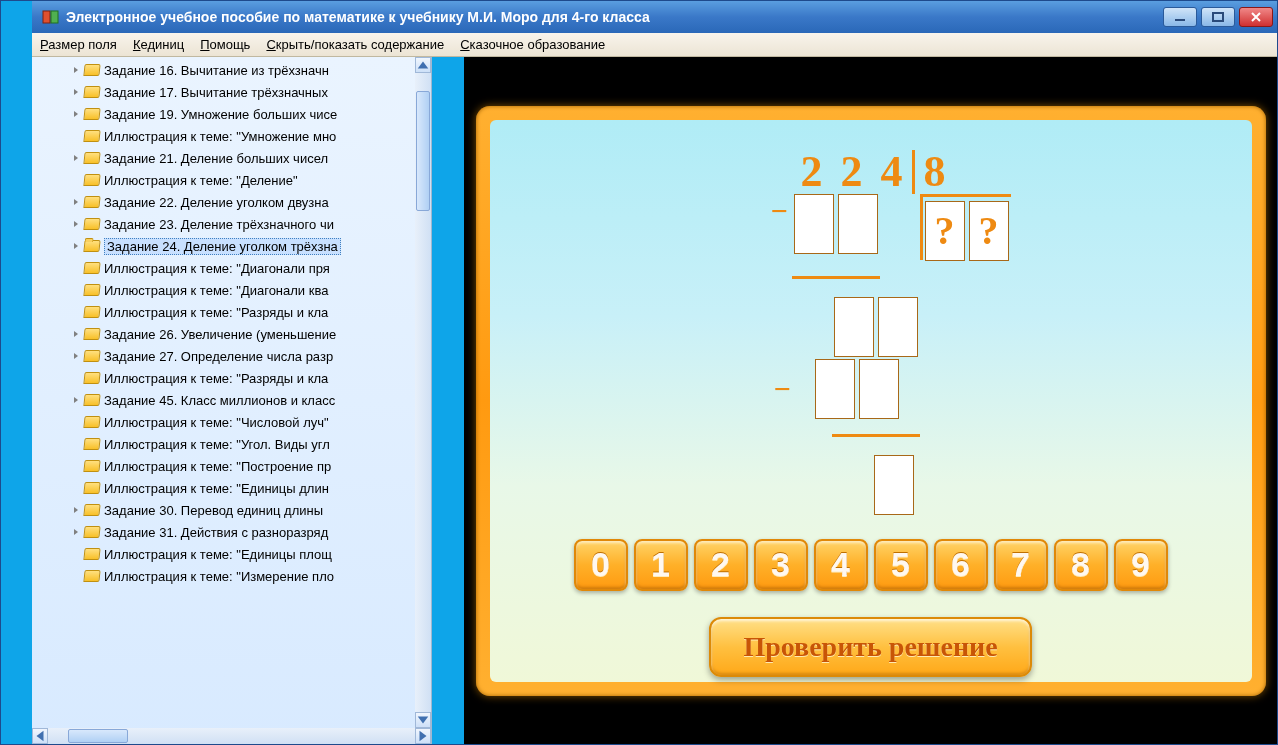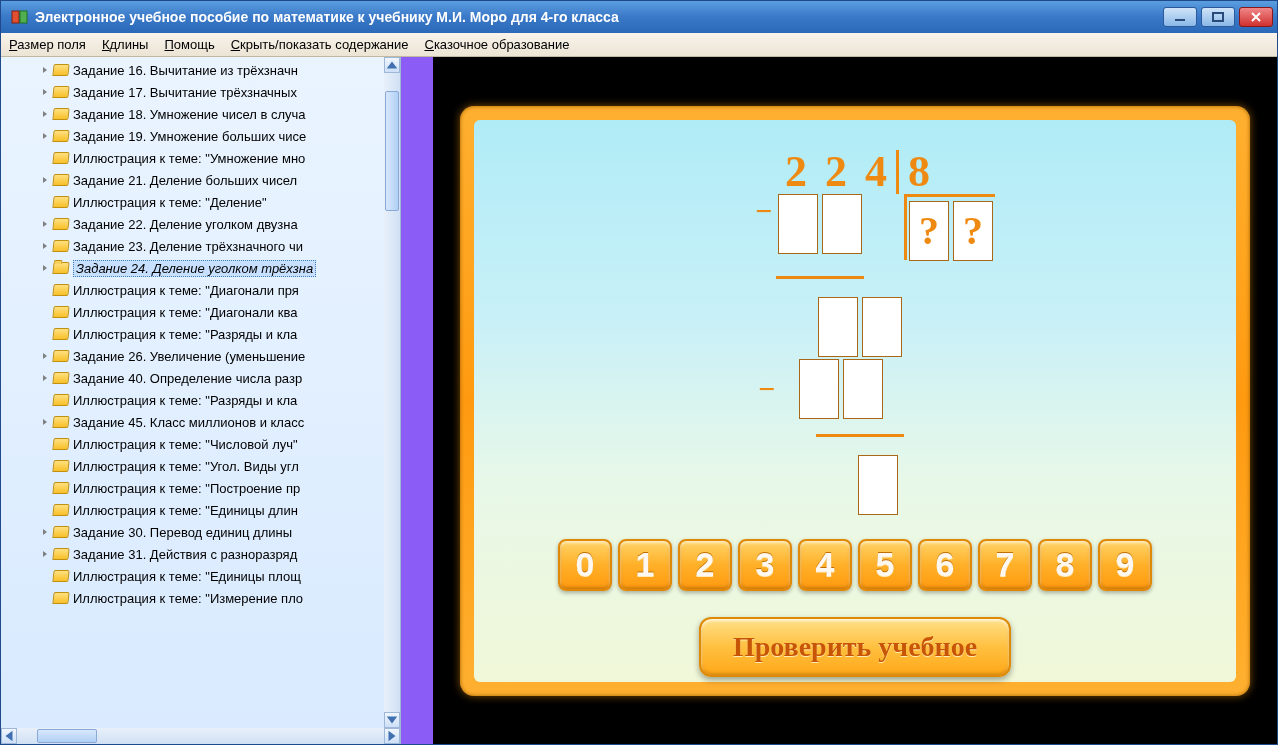--- a/index.html
+++ b/index.html
@@ -1,18 +1,18 @@
 <!DOCTYPE html>
 <html><head>
 <meta charset="utf-8">
 <style>
   * { box-sizing: border-box; }
   body { margin: 0; font-family: Tahoma, Arial, sans-serif; font-size: 13px; overflow: hidden; }
   
-  .window { width: 1278px; height: 745px; display: flex; flex-direction: column; background: #8b5cf6; border: 1px solid #1e4a8c; }
+  .window { width: 1278px; height: 745px; display: flex; flex-direction: column; background: #0ea5e9; border: 1px solid #1e4a8c; padding-left: 31px; }
   
   
   .titlebar { height: 32px; background: linear-gradient(to bottom, #5a9ee0, #3a78c8 50%, #2a68b8); display: flex; align-items: center; padding: 0 4px; color: #fff; }
   .titlebar-icon { width: 18px; height: 18px; margin: 0 6px; }
   .titlebar-title { flex: 1; font-size: 14px; font-weight: bold; }
   .winbtns { display: flex; gap: 4px; }
   .winbtn { width: 34px; height: 20px; border-radius: 3px; display: flex; align-items: center; justify-content: center; }
   .winbtn.min, .winbtn.max { background: linear-gradient(to bottom, #d0e4f8, #8ab8e8); border: 1px solid #2a5a9a; }
   .winbtn.close { background: linear-gradient(to bottom, #f08888, #d03030); border: 1px solid #8a1818; }
   .winbtn svg { width: 12px; height: 10px; }
@@ -23,21 +23,21 @@
   .menubar-item .ul { text-decoration: underline; }
   
   
   .body { flex: 1; display: flex; overflow: hidden; gap: 32px; }
   
   
   .sidebar { width: 400px; background: linear-gradient(to bottom, #eaf4ff, #d8eaff); display: flex; flex-direction: column; border-right: 1px solid #a0b8d0; overflow: hidden; }
   .tree { flex: 1; overflow: hidden; position: relative; }
   .tree-inner { padding: 2px 0 2px 30px; }
   .tree-item { display: flex; align-items: center; height: 22px; padding-left: 8px; white-space: nowrap; overflow: hidden; cursor: pointer; }
-  .tree-item.selected .tree-label { background: #c8e0ff; border: 1px dotted #4080c0; padding: 0 2px; font-style: italic; }
+  .tree-item.selected .tree-label { background: #c8e0ff; border: 1px dotted #4080c0; padding: 0 2px; }
   .tree-label { color: #000; font-size: 13px; }
   .tree-arrow { width: 12px; height: 12px; margin-right: 2px; display: inline-flex; align-items: center; justify-content: center; }
   .tree-arrow svg { width: 8px; height: 8px; }
   .tree-icon { width: 16px; height: 12px; margin-right: 4px; background: linear-gradient(to bottom, #ffe080, #f8c028); border: 1px solid #c09010; border-radius: 2px 2px 2px 0; transform: skewX(-6deg); position: relative; }
   .tree-icon.open::before { content: ""; position: absolute; top: -3px; left: -1px; width: 7px; height: 3px; background: #f8d060; border: 1px solid #c09010; border-bottom: none; border-radius: 2px 2px 0 0; }
   .tree-vscroll { position: absolute; right: 0; top: 0; bottom: 0; width: 16px; background: linear-gradient(to right, #e8f0fa, #d0e0f4); display: flex; flex-direction: column; }
   .tree-vscroll .arrowbtn { height: 16px; background: linear-gradient(to bottom, #f0f6fe, #cde0f8); border: 1px solid #a0b8d8; display:flex; align-items:center; justify-content:center; }
   .tree-vscroll .track { flex: 1; position: relative; }
   .tree-vscroll .thumb { position: absolute; left: 1px; right: 1px; top: 18px; height: 120px; background: linear-gradient(to right, #d8e8fc, #b0d0f4); border: 1px solid #88a8d8; border-radius: 2px; }
   .tree-hscroll { height: 16px; background: linear-gradient(to bottom, #e8f0fa, #d0e0f4); display: flex; }
@@ -106,21 +106,21 @@
       <div class="winbtn close">
           <svg viewBox="0 0 12 10">
             <path d="M2 1 L10 9 M10 1 L2 9" stroke="#fff" stroke-width="2"></path>
           </svg>
         </div>
     </div>
   </div>
 
   <div class="menubar">
     <span class="menubar-item"><span class="ul">Р</span><span>азмер поля</span></span>
-    <span class="menubar-item"><span class="ul">К</span><span>длины</span></span>
+    <span class="menubar-item"><span class="ul">К</span><span>единиц</span></span>
     <span class="menubar-item"><span class="ul">П</span><span>омощь</span></span>
     <span class="menubar-item"><span class="ul">С</span><span>крыть/показать содержание</span></span>
     <span class="menubar-item"><span class="ul">С</span><span>казочное образование</span></span>
   </div>
 
   <div class="body">
 
     <div class="sidebar">
       <div class="tree">
         <div class="tree-inner" id="tree-inner">
@@ -142,29 +142,20 @@
               <span class="tree-icon"></span>
               <span class="tree-label">Задание 17. Вычитание трёхзначных </span>
             </div>
             <div class="tree-item">
               <span class="tree-arrow">
                 <svg viewBox="0 0 8 8">
                   <path d="M2 1 L6 4 L2 7 Z" fill="#808080"></path>
                 </svg>
               </span>
               <span class="tree-icon"></span>
-              <span class="tree-label">Задание 18. Умножение чисел в случа</span>
-            </div>
-            <div class="tree-item">
-              <span class="tree-arrow">
-                <svg viewBox="0 0 8 8">
-                  <path d="M2 1 L6 4 L2 7 Z" fill="#808080"></path>
-                </svg>
-              </span>
-              <span class="tree-icon"></span>
               <span class="tree-label">Задание 19. Умножение больших чисе</span>
             </div>
             <div class="tree-item">
               <span class="tree-arrow"></span>
               <span class="tree-icon"></span>
               <span class="tree-label">Иллюстрация к теме: "Умножение мно</span>
             </div>
             <div class="tree-item">
               <span class="tree-arrow">
                 <svg viewBox="0 0 8 8">
@@ -230,21 +221,21 @@
               <span class="tree-icon"></span>
               <span class="tree-label">Задание 26. Увеличение (уменьшение</span>
             </div>
             <div class="tree-item">
               <span class="tree-arrow">
                 <svg viewBox="0 0 8 8">
                   <path d="M2 1 L6 4 L2 7 Z" fill="#808080"></path>
                 </svg>
               </span>
               <span class="tree-icon"></span>
-              <span class="tree-label">Задание 40. Определение числа разр</span>
+              <span class="tree-label">Задание 27. Определение числа разр</span>
             </div>
             <div class="tree-item">
               <span class="tree-arrow"></span>
               <span class="tree-icon"></span>
               <span class="tree-label">Иллюстрация к теме: "Разряды и кла</span>
             </div>
             <div class="tree-item">
               <span class="tree-arrow">
                 <svg viewBox="0 0 8 8">
                   <path d="M2 1 L6 4 L2 7 Z" fill="#808080"></path>
@@ -411,20 +402,20 @@
               <div class="numbtn">2</div>
               <div class="numbtn">3</div>
               <div class="numbtn">4</div>
               <div class="numbtn">5</div>
               <div class="numbtn">6</div>
               <div class="numbtn">7</div>
               <div class="numbtn">8</div>
               <div class="numbtn">9</div>
             </div>
 
-          <div class="checkbtn">Проверить учебное</div>
+          <div class="checkbtn">Проверить решение</div>
 
         </div>
       </div>
     </div>
 
   </div>
 </div>
 
 </body></html>

